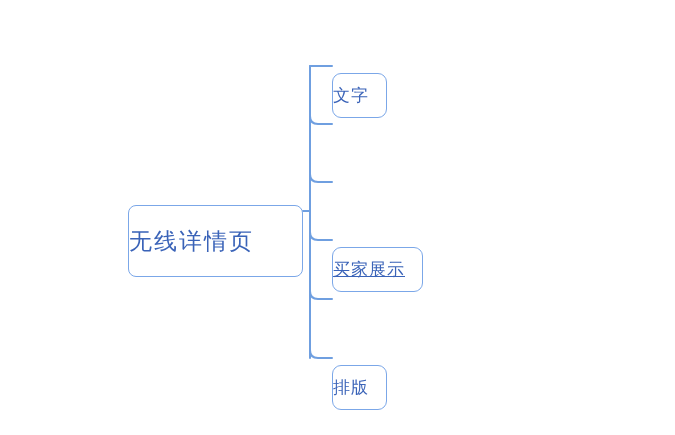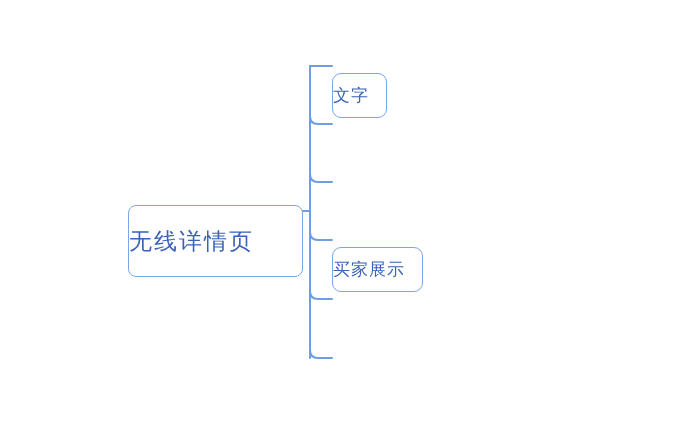--- a/index.html
+++ b/index.html
@@ -64,21 +64,21 @@
   }
 
   .node.child {
     left: 332px;
     height: 45px;
     font-size: 17px;
     border-radius: 9px;
   }
 
   .node.child.narrow { width: 55px; }
-  .node.child.wide   { width: 91px; }
+  .node.child.wide   { width: 91px; text-decoration: underline; }
 
   .node-label {
     display: block;
     line-height: 1;
     font-family: "DejaVu Serif", "Liberation Serif", serif;
   }
 </style>
 </head>
 <body>
 
@@ -113,14 +113,17 @@
     <span class="node-label">文字</span>
   </div>
 
 
 
   <div class="node child wide" style="top:218px;">
     <span class="node-label">买家展示</span>
   </div>
 
 
+  <div class="node child narrow" style="top:336px;">
+    <span class="node-label">排版</span>
+  </div>
 
 </div>
 
 </body></html>

